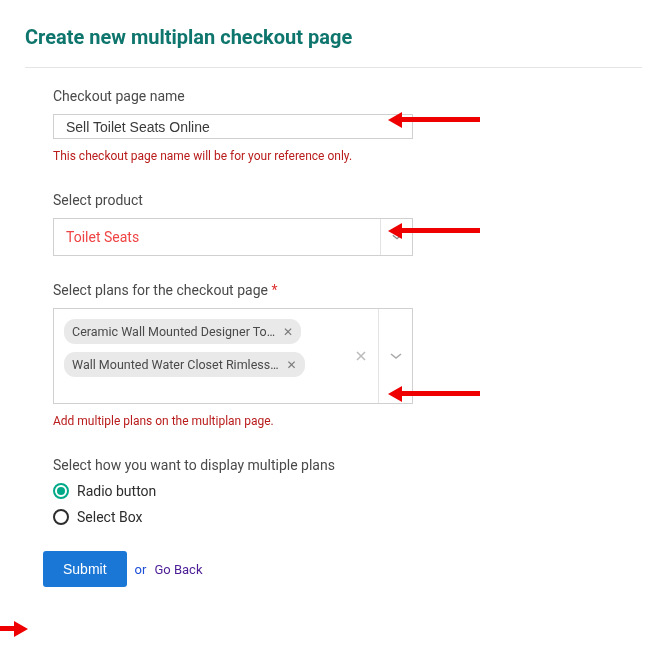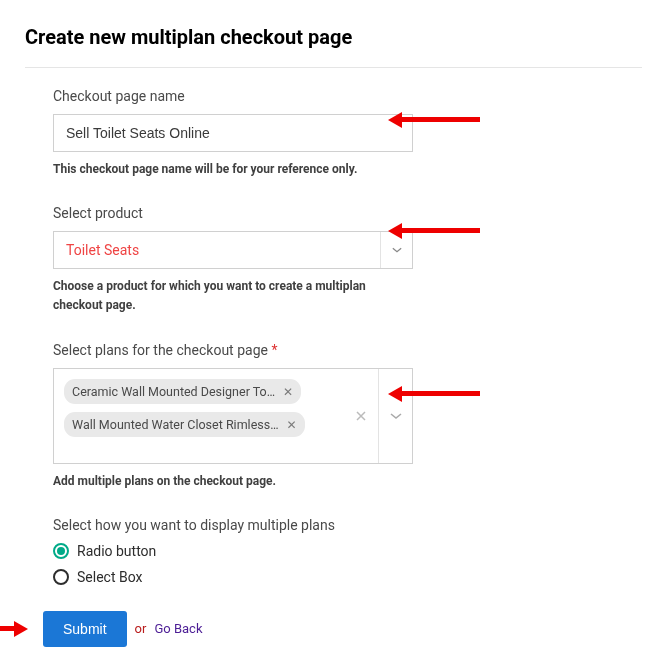--- a/index.html
+++ b/index.html
@@ -8,55 +8,55 @@
       width: 667px;
       height: 660px;
       padding: 25px;
       color: #2d2d2d;
       position: relative;
     }
     h1 {
       font-size: 20px;
       font-weight: 700;
       margin-bottom: 18px;
-      color: #000000;
+      color: #0f766e;
     }
     .divider {
       border: none;
       border-top: 1px solid #e5e5e5;
       margin-bottom: 20px;
     }
     .form-group { margin-bottom: 26px; padding-left: 28px; }
     .label {
       font-size: 14px;
       color: #4a4a4a;
       margin-bottom: 10px;
       display: block;
     }
     .required-asterisk { color: #d33; }
     .text-input {
       width: 360px;
-      height: 38px;
+      height: 25px;
       border: 1px solid #d0d0d0;
       padding: 0 12px;
       font-size: 14px;
       color: #3a3a3a;
       background: #fff;
     }
     .helper-text {
       display: block;
       font-size: 12px;
       color: #7a7a7a;
       margin-top: 8px;
       width: 360px;
       line-height: 1.6;
     }
     .helper-text.bold {
-      font-weight: 700;
-      color: #404040;
+      font-weight: 400;
+      color: #b91c1c;
     }
     .select-wrap {
       width: 360px;
       height: 38px;
       border: 1px solid #d0d0d0;
       display: flex;
       align-items: center;
       position: relative;
     }
     .select-value {
@@ -147,21 +147,21 @@
     }
     .submit-btn {
       background: #1b77d6;
       color: #fff;
       border: none;
       padding: 10px 20px;
       font-size: 14px;
       border-radius: 3px;
       cursor: pointer;
     }
-    .or-text { font-size: 13px; color: #b91c1c; }
+    .or-text { font-size: 13px; color: #1d4ed8; }
     .goback-link { color: #4c1d95; font-size: 13px; text-decoration: none; cursor: pointer; }
     
     .arrow {
       position: absolute;
       pointer-events: none;
     }
     .arrow-line {
       height: 5px;
       background: #e00;
     }
@@ -203,21 +203,20 @@
 <div class="form-group">
   <label class="label">Select product</label>
   <div class="select-wrap">
     <div class="select-value">Toilet Seats</div>
     <div class="select-chevron">
       <svg viewBox="0 0 12 12" width="10" height="10">
           <path d="M1 4 L6 8 L11 4" fill="none" stroke="currentColor" stroke-width="1.6"></path>
         </svg>
     </div>
   </div>
-  <span class="helper-text bold">Choose a product for which you want to create a multiplan checkout page.</span>
   <div class="arrow" style="left:400px; top:228px;">
     <div class="arrow-head-left"></div>
     <div class="arrow-line" style="width:80px;"></div>
   </div>
 </div>
 
 <div class="form-group">
   <label class="label">
     <span>Select plans for the checkout page</span>
     <span class="required-asterisk">*</span>
@@ -237,21 +236,21 @@
       <svg viewBox="0 0 12 12">
           <path d="M2 2 L10 10 M10 2 L2 10" stroke="#bbb" stroke-width="1.5"></path>
         </svg>
     </div>
     <div class="multi-select-side">
       <svg viewBox="0 0 12 12">
           <path d="M1 4 L6 8 L11 4" fill="none" stroke="#aaa" stroke-width="1.6"></path>
         </svg>
     </div>
   </div>
-  <span class="helper-text bold">Add multiple plans on the checkout page.</span>
+  <span class="helper-text bold">Add multiple plans on the multiplan page.</span>
   <div class="arrow" style="left:400px; top:391px;">
     <div class="arrow-head-left"></div>
     <div class="arrow-line" style="width:80px;"></div>
   </div>
 </div>
 
 <div class="form-group">
   <label class="label">Select how you want to display multiple plans</label>
   <div class="radio-group">
     <div class="radio-item">

